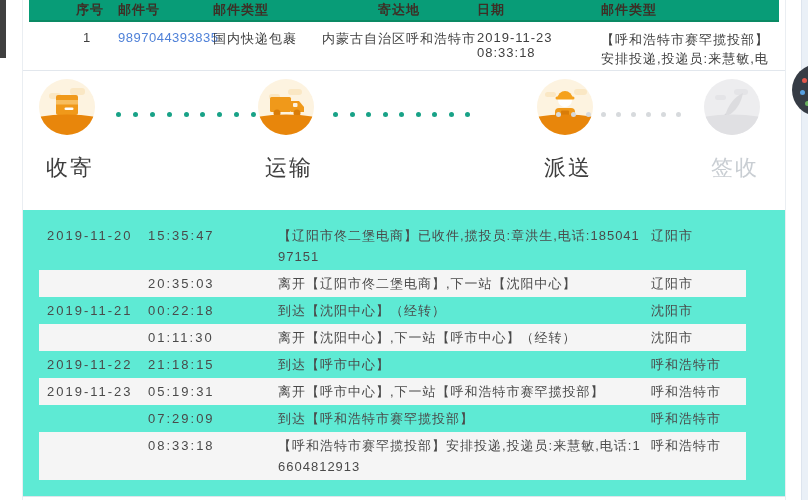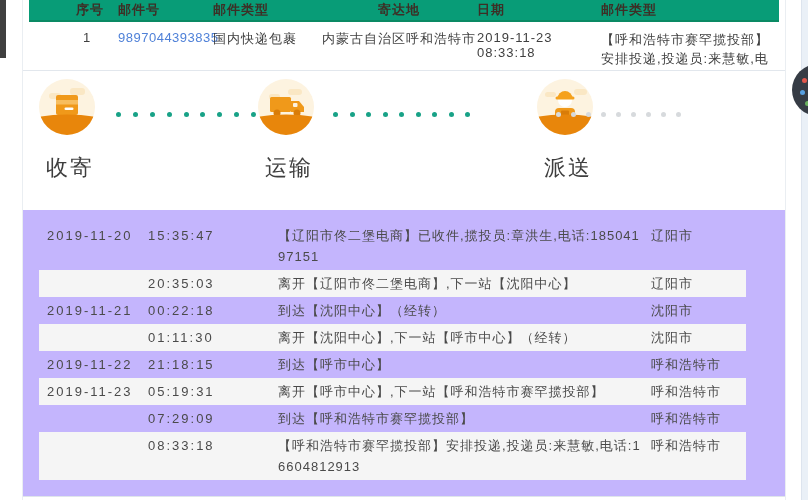--- a/index.html
+++ b/index.html
@@ -46,21 +46,21 @@
   .step4{left:681px;top:8px;}
   .dots{position:absolute;top:41px;display:flex;justify-content:space-between;}
   .dots i{width:5px;height:5px;border-radius:50%;background:#18a287;}
   .dots.gray i{background:#d7dadd;}
   .dots.seg1{left:93px;width:140px;}
   .dots.seg2{left:310px;width:137px;}
   .dots.seg3{left:533px;width:125px;}
 
   
   .events{position:absolute;left:0;top:210px;width:762px;height:287px;
-    background:#c4b5fd;border-bottom:1px solid #dfe5eb;box-sizing:border-box;
+    background:#5eead4;border-bottom:1px solid #dfe5eb;box-sizing:border-box;
     padding:12px 0 0 16px;}
   .event-row{display:flex;width:707px;min-height:27px;box-sizing:border-box;
     padding:3px 0;align-items:flex-start;
     color:#4a4a4a;font-size:13px;line-height:21px;}
   .event-row:nth-child(even){background:#f5f5f5;}
   .ec-date{width:109px;padding-left:8px;letter-spacing:2px;box-sizing:border-box;}
   .ec-time{width:130px;letter-spacing:2px;}
   .ec-desc{width:365px;letter-spacing:1px;word-break:break-all;}
   .ec-loc{flex:1;padding-left:8px;letter-spacing:1px;box-sizing:border-box;}
 
@@ -193,20 +193,38 @@
         <i></i>
         <i></i>
         <i></i>
         <i></i>
         <i></i>
         <i></i>
         <i></i>
         <i></i>
     </div>
 
+    <div class="step step4 pending">
+      <svg class="badge" viewBox="0 0 56 56">
+        <defs>
+            <clipPath id="cp4">
+              <circle cx="28" cy="28" r="28"></circle>
+            </clipPath>
+          </defs>
+        <circle cx="28" cy="28" r="28" fill="#ededef"></circle>
+        <g clip-path="url(#cp4)">
+          <rect x="30" y="10" width="14" height="6" rx="3" fill="#e4e4e7"></rect>
+          <rect x="11" y="16" width="11" height="5" rx="2.5" fill="#e4e4e7"></rect>
+          <path d="M39 14 C30 18 24 27 21.5 35.5 L24 36.5 C31 33 37 25 39 14 Z" fill="#dcdcdf"></path>
+          <path d="M22 35 L18 41" stroke="#d2d2d6" stroke-width="1.6" fill="none"></path>
+          <path d="M-2 38 Q28 33 58 38 L58 58 L-2 58 Z" fill="#e0e0e3"></path>
+        </g>
+      </svg>
+      <span class="step-label">签收</span>
+    </div>
   </div>
 
   <div class="events">
 
     <div class="event-row">
       <div class="ec-date">2019-11-20</div>
       <div class="ec-time">15:35:47</div>
       <div class="ec-desc">【辽阳市佟二堡电商】已收件,揽投员:章洪生,电话:18504197151</div>
       <div class="ec-loc">辽阳市</div>
     </div>

